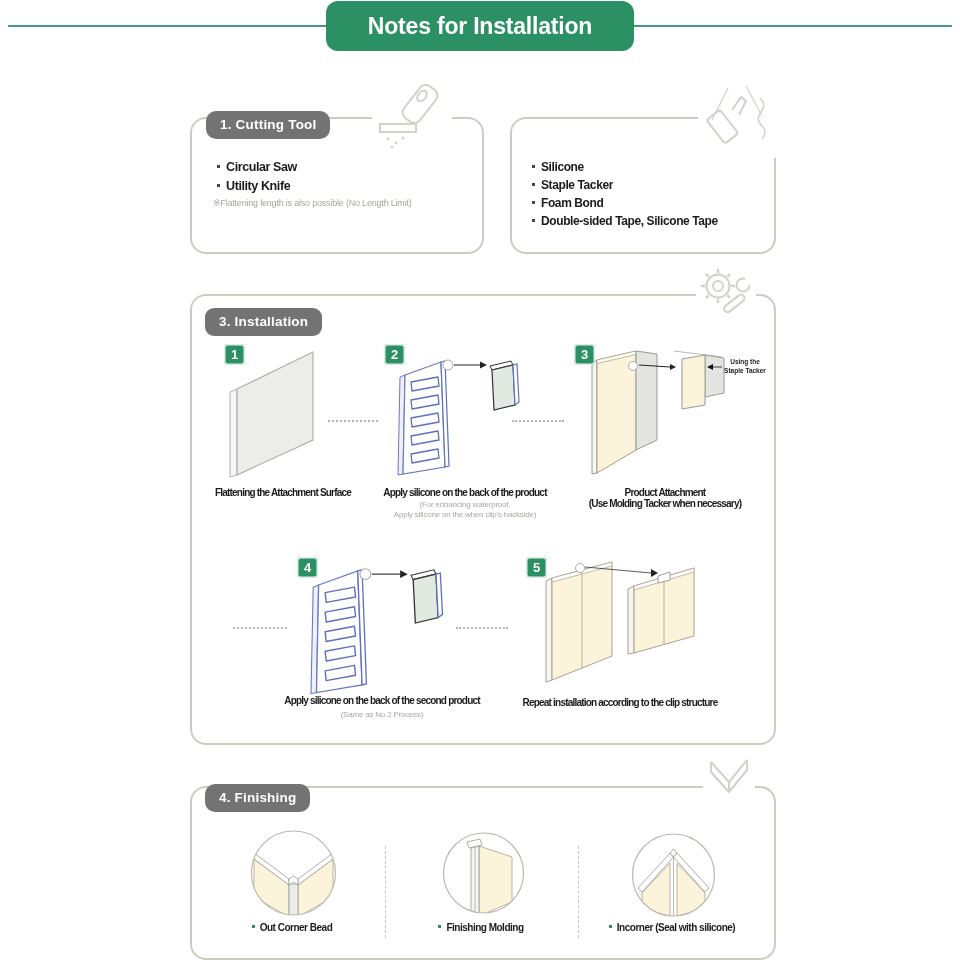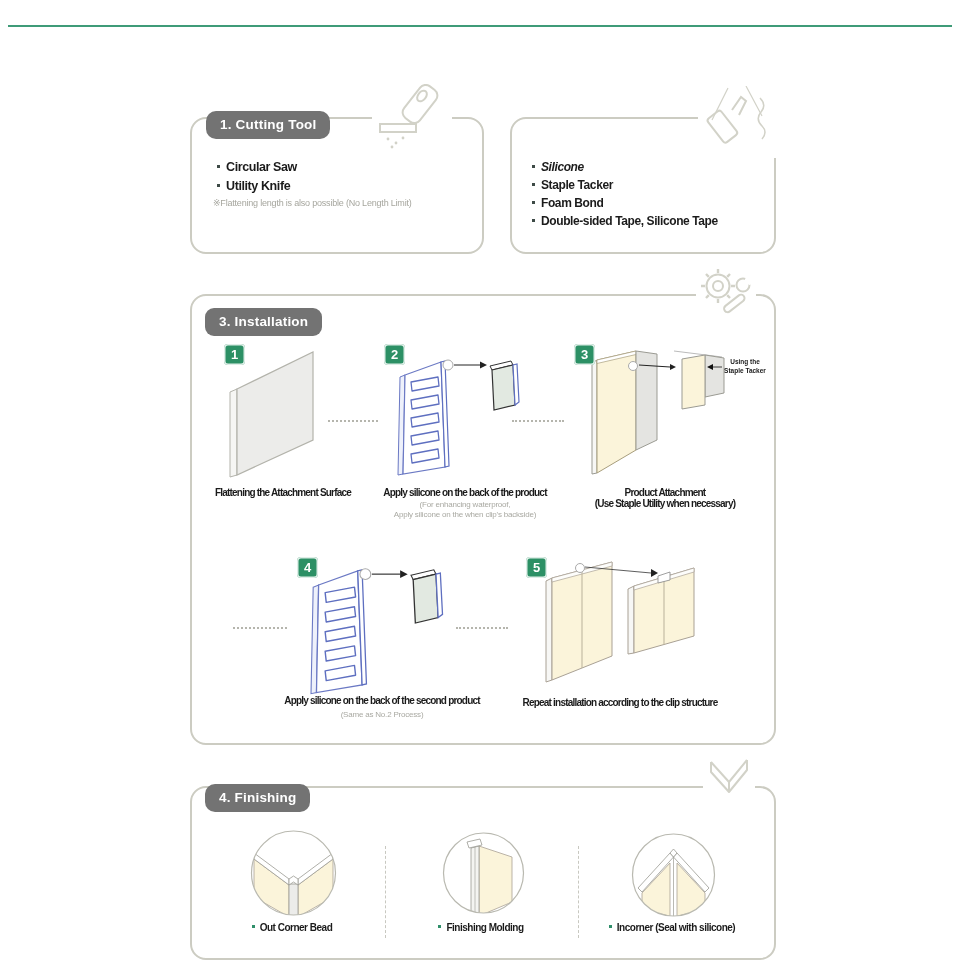--- a/index.html
+++ b/index.html
@@ -37,20 +37,23 @@
   .step-svg{position:absolute;}
   .fin-cap{position:absolute;font-weight:bold;font-size:10px;letter-spacing:-.5px;color:#1b1b1b;text-align:center;white-space:nowrap;}
   .fin-cap .dot{display:inline-block;width:3px;height:3px;background:#2f8f6a;margin:0 5px 3px 0;vertical-align:middle;}
 </style>
 </head>
 <body>
 
 <div id="page">
 
   <div class="header-line"></div>
+  <div class="header-badge">
+    <span>Notes for Installation</span>
+  </div>
 
   <div id="box-cutting" class="sec-box"></div>
   <div class="sec-label" style="left:206px;top:111px;">1. Cutting Tool</div>
   <div class="corner-ic" style="left:372px;top:84px;">
     <svg width="80" height="68" viewBox="0 0 80 68">
       <g stroke="#d2d2c8" stroke-width="2" fill="none">
         <rect x="38" y="0" width="20" height="40" rx="7" transform="rotate(38 48 20)"></rect>
         <ellipse cx="50" cy="12" rx="4" ry="6" transform="rotate(38 50 12)"></ellipse>
         <rect x="8" y="40" width="36" height="8"></rect>
       </g>
@@ -74,21 +77,21 @@
   <div class="corner-ic" style="left:698px;top:86px;">
     <svg width="78" height="68" viewBox="0 0 78 68">
       <g stroke="#d2d2c8" fill="none">
         <path d="M30 2 L14 34 M48 0 L64 30" stroke-width="1.2"></path>
         <rect x="16" y="26" width="17" height="30" rx="3" stroke-width="2" transform="rotate(-38 24 41)"></rect>
         <path d="M34 24 l9 -13 l5 4 l-7 14" stroke-width="2"></path>
         <path d="M62 12 q7 7 1 14 q-6 7 1 14 q6 6 0 13" stroke-width="1.5"></path>
       </g>
     </svg>
   </div>
-  <div class="tool-item" style="left:532px;top:160px;font-style:italic;">
+  <div class="tool-item" style="left:532px;top:160px;">
     <span class="dot"></span><span>Silicone</span>
   </div>
   <div class="tool-item" style="left:532px;top:178px;">
     <span class="dot"></span><span>Staple Tacker</span>
   </div>
   <div class="tool-item" style="left:532px;top:196px;">
     <span class="dot"></span><span>Foam Bond</span>
   </div>
   <div class="tool-item" style="left:532px;top:214px;">
     <span class="dot"></span><span>Double-sided Tape, Silicone Tape</span>
@@ -167,21 +170,21 @@
   <div class="annot" style="left:718px;top:357px;width:54px;">
     <div>Using the</div>
     <div>Staple Tacker</div>
   </div>
 
   <div class="cap" style="left:190px;top:487px;width:170px;padding-left:8px;">Flattening the Attachment Surface</div>
   <div class="cap" style="left:355px;top:487px;width:220px;">Apply silicone on the back of the product</div>
   <div class="subcap" style="left:355px;top:500px;width:220px;">(For enhancing waterproof,</div>
   <div class="subcap" style="left:355px;top:510px;width:220px;">Apply silicone on the when clip's backside)</div>
   <div class="cap" style="left:575px;top:487px;width:180px;">Product Attachment</div>
-  <div class="cap" style="left:575px;top:498px;width:180px;">(Use Staple Utility when necessary)</div>
+  <div class="cap" style="left:575px;top:498px;width:180px;">(Use Molding Tacker when necessary)</div>
 
   <div class="dotline" style="left:233px;top:627px;width:54px;"></div>
   <div class="dotline" style="left:456px;top:627px;width:52px;"></div>
 
   <svg class="step-svg" style="left:300px;top:560px;" width="147" height="163" viewBox="0 0 135 150">
     <polygon points="12,25 17,23 15,122 10,123" fill="#eef1fb" stroke="#6b79c4" stroke-width="1"></polygon>
     <polygon points="17,23 53,10 57,115 15,122" fill="#ffffff" stroke="#6b79c4" stroke-width="1.2"></polygon>
     <polygon points="53,10 57,9 61,114 57,115" fill="#ffffff" stroke="#5e6fc0" stroke-width="1.2"></polygon>
     <g fill="none" stroke="#5e6fc0" stroke-width="1.3" stroke-linejoin="round">
       <polygon points="23,30 50,25 51,34 24,39"></polygon>

